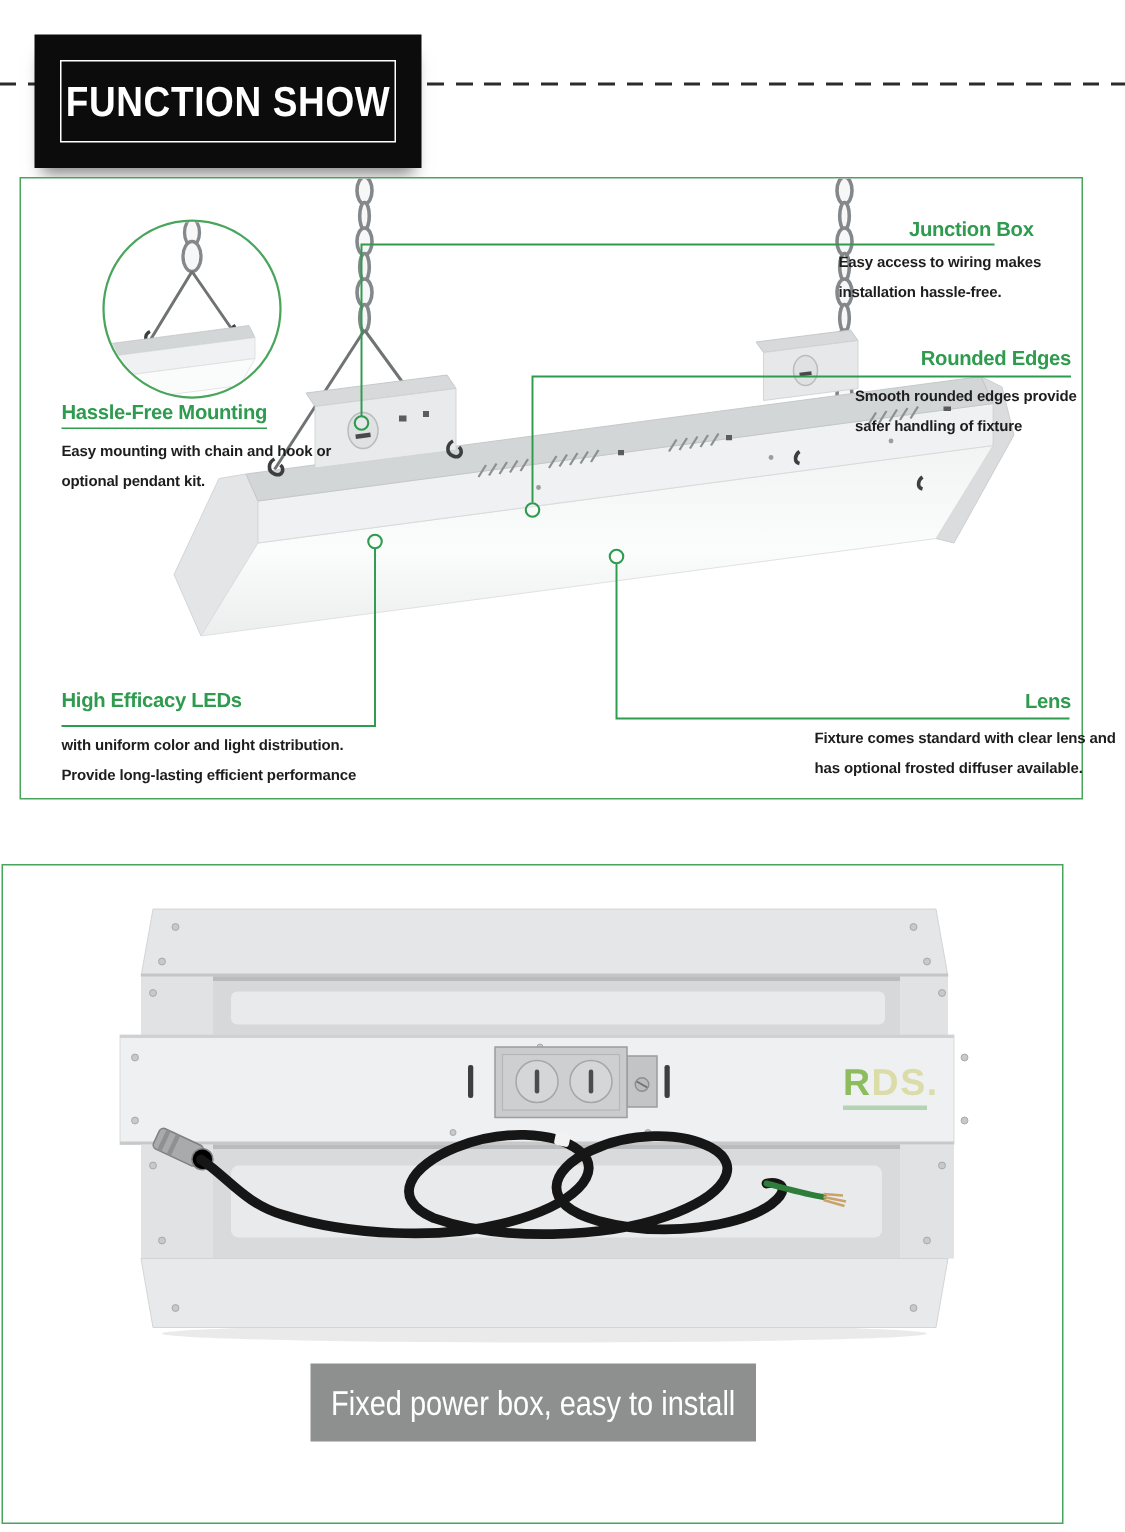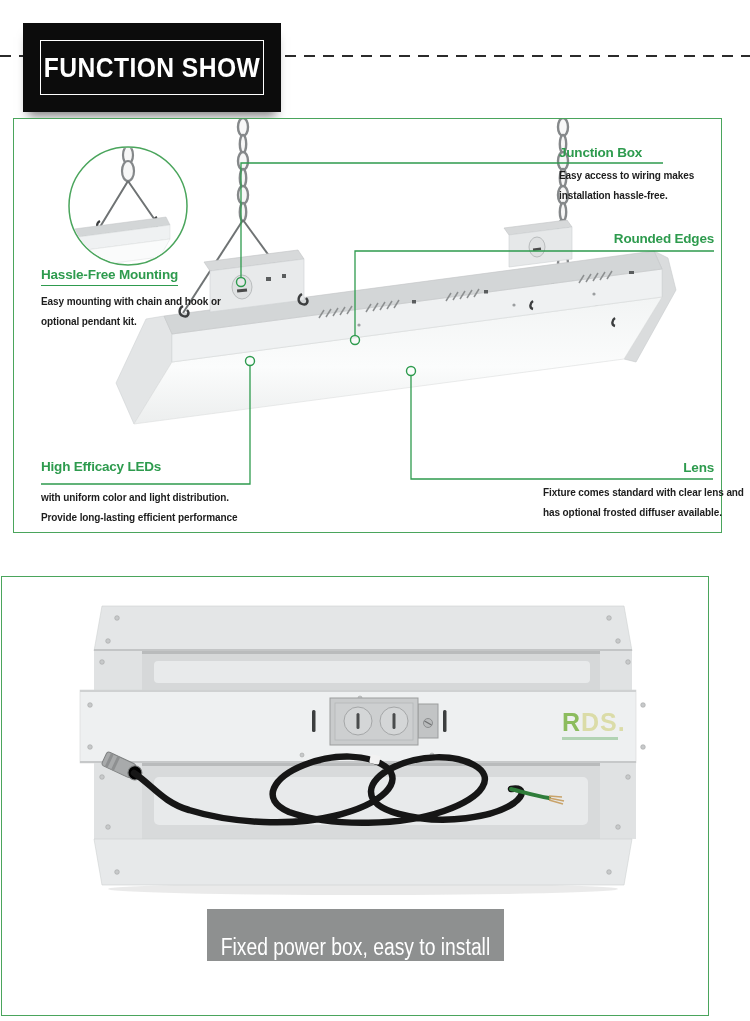--- a/index.html
+++ b/index.html
@@ -25,21 +25,21 @@
   .callout-desc{position:absolute;font-size:10px;font-weight:700;color:#1d1d1d;
     line-height:20px;white-space:nowrap;letter-spacing:-.1px;}
   .underlined{border-bottom:1.5px solid #2e9b4e;padding-bottom:3px;margin-top:32px;}
   .align-right{text-align:right;}
   
   .rds-logo{position:absolute;left:560px;top:133px;line-height:1;opacity:.85;}
   .rds-text{font-size:25px;font-weight:bold;letter-spacing:1px;color:#d8d99c;}
   .rds-first{color:#7cb345;}
   .rds-tagline{width:56px;height:3px;background:#6db36d;opacity:.55;margin-top:2px;}
   .caption-bar{position:absolute;left:205px;top:332px;width:297px;height:52px;
-    background:#8e9090;display:flex;align-items:flex-end;justify-content:center;}
+    background:#8e9090;display:flex;align-items:center;justify-content:center;}
   .caption-text{color:#fff;font-size:23px;white-space:nowrap;transform:scaleX(.84);}
 </style>
 </head>
 <body>
 
 <div class="page">
 
   <div class="dash-line"></div>
   <div class="title-box">
     <div class="title-inner">
@@ -156,27 +156,31 @@
         <path d="M699,360 L397,360 L397,257"></path>
       </g>
       <g fill="rgba(255,255,255,.25)" stroke="#2e9b4e" stroke-width="1.4">
         <circle cx="227" cy="163" r="4.5"></circle>
         <circle cx="341" cy="221" r="4.5"></circle>
         <circle cx="236" cy="242" r="4.5"></circle>
         <circle cx="397" cy="252" r="4.5"></circle>
       </g>
     </svg>
 
-    <div class="callout-title" style="left:545px;top:26px;">Junction Box</div>
+    <div class="callout-title" style="left:545px;top:26px;padding-left:47px;">Junction Box</div>
     <div class="callout-desc" style="left:545px;top:47px;">
       <div>Easy access to wiring makes</div>
       <div>installation hassle-free.</div>
     </div>
 
     <div class="callout-title align-right" style="right:7px;top:112px;">Rounded Edges</div>
+    <div class="callout-desc" style="left:556px;top:136px;">
+      <div>Smooth rounded edges provide</div>
+      <div>safer handling of fixture</div>
+    </div>
 
     <div class="callout-title" style="left:27px;top:148px;">
       <span class="underlined">Hassle-Free Mounting</span>
     </div>
     <div class="callout-desc" style="left:27px;top:173px;">
       <div>Easy mounting with chain and hook or</div>
       <div>optional pendant kit.</div>
     </div>
 
     <div class="callout-title" style="left:27px;top:340px;">High Efficacy LEDs</div>

